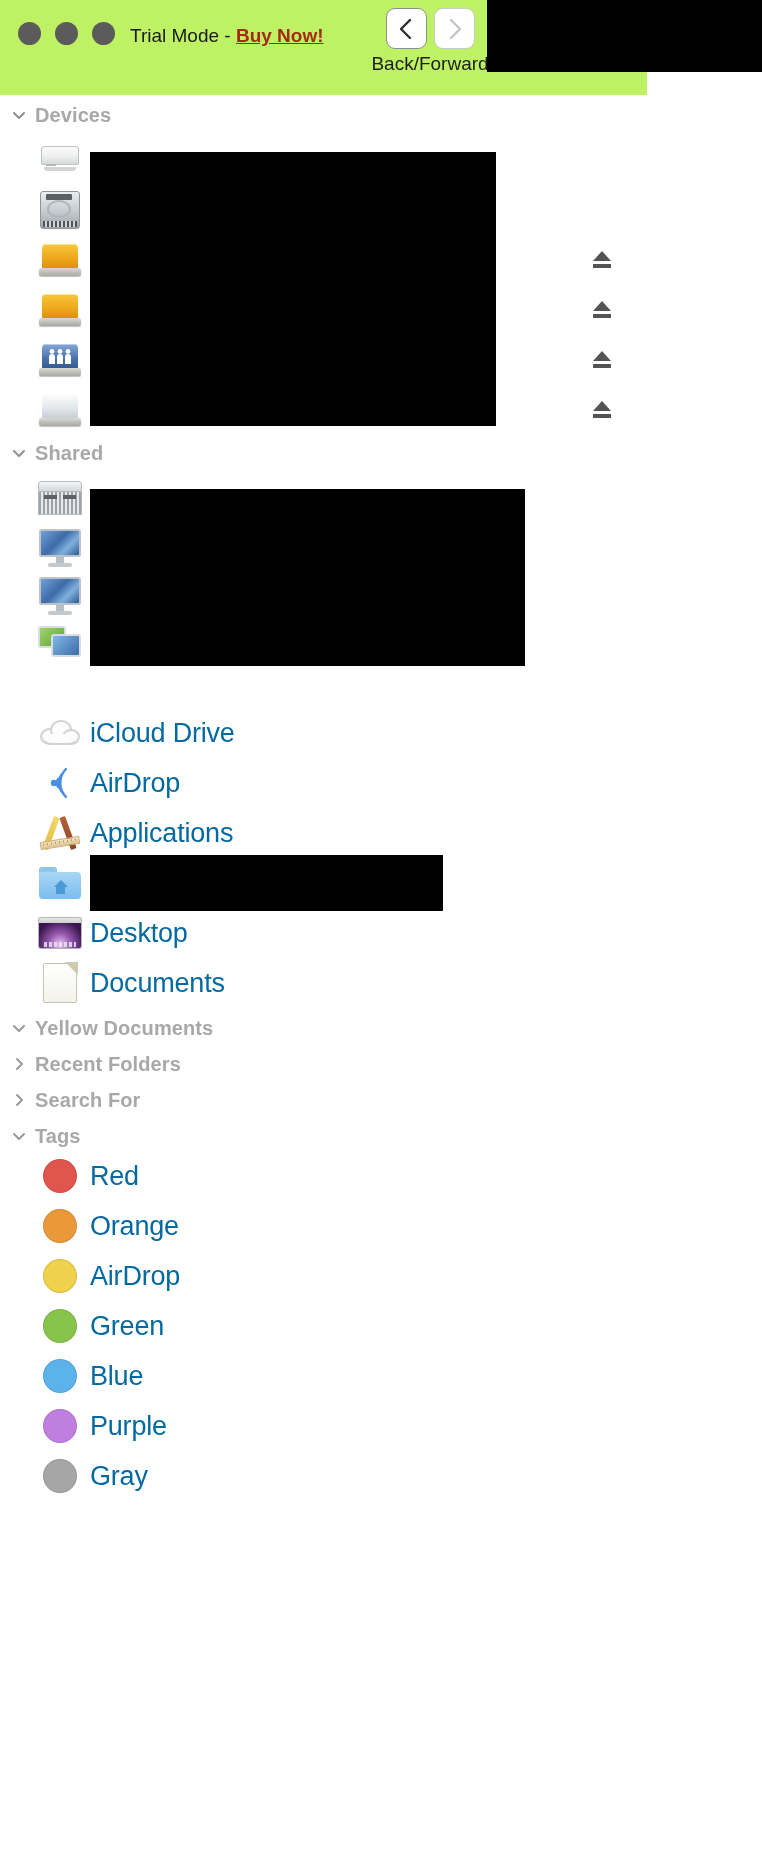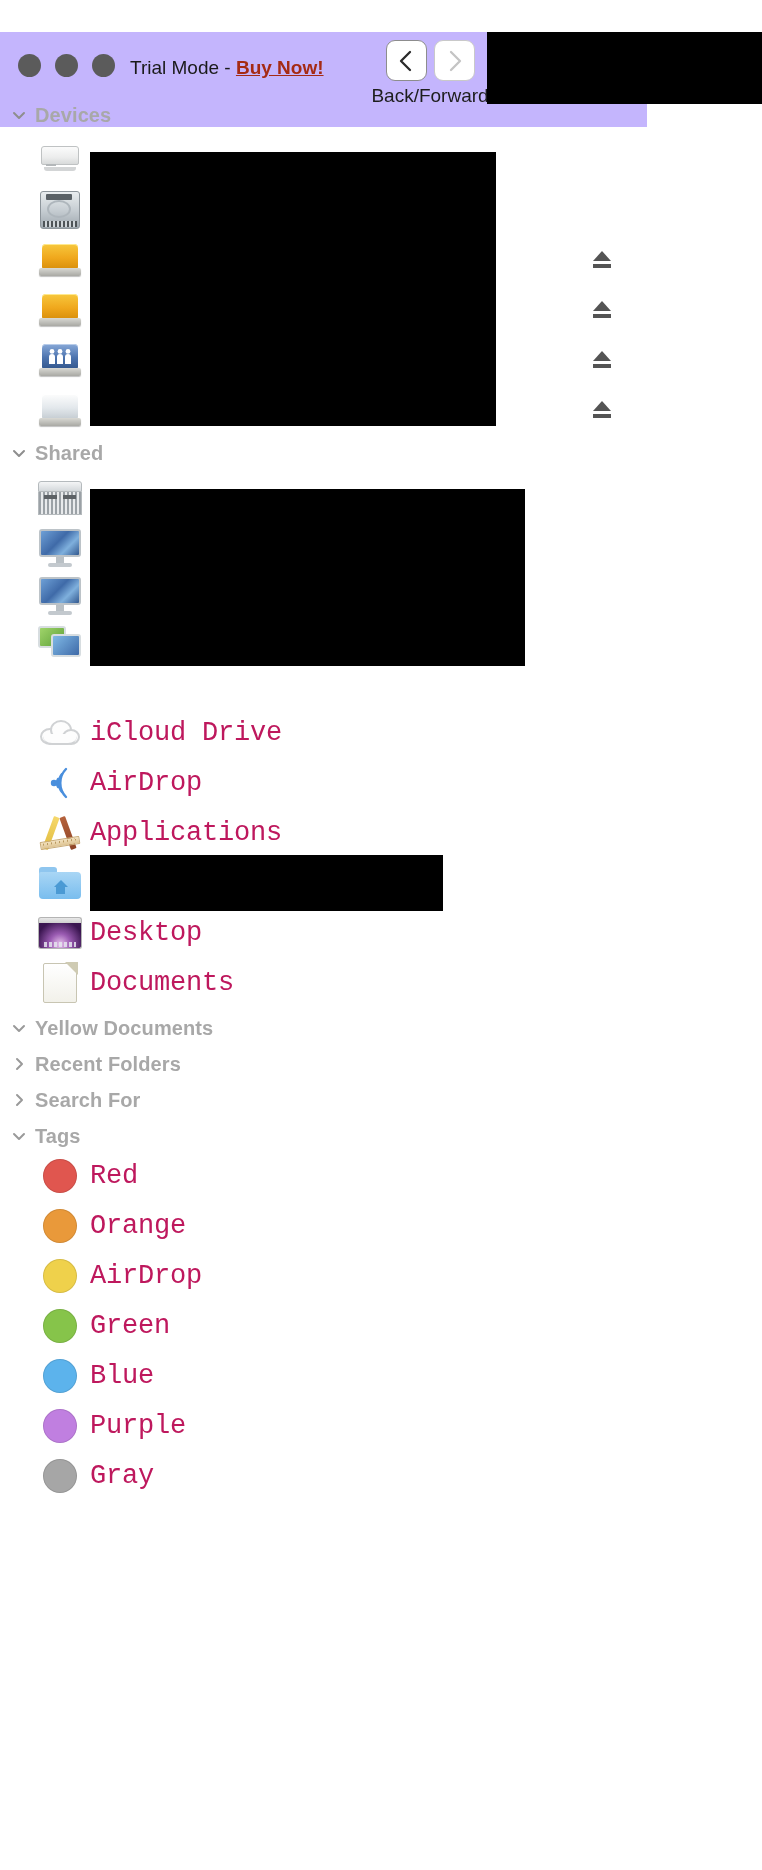--- a/index.html
+++ b/index.html
@@ -8,22 +8,21 @@
     background: #ffffff;
     font-family: "Liberation Sans", sans-serif;
     -webkit-font-smoothing: antialiased;
     overflow: hidden;
   }
   #app { position: relative; width: 762px; height: 1870px; background: #fff; }
 
   
   .titlebar {
     position: absolute; left: 0; top: 0; width: 647px; height: 95px;
-    background: #c4b5fd;
-    margin-top: 32px;
+    background: #bef264;
   }
   .traffic {
     position: absolute; left: 18px; top: 22px;
     display: flex; gap: 14px; align-items: center;
   }
   .dot { width: 23px; height: 23px; border-radius: 50%; background: #5b5b5b; }
 
   .trial {
     position: absolute; left: 130px; top: 24px;
     font-size: 19px; color: #1a1a1a; white-space: nowrap;
@@ -72,23 +71,22 @@
   }
   .row .ico {
     position: absolute; left: 38px; top: 50%;
     transform: translateY(-50%);
     width: 44px; height: 40px;
     display: flex; align-items: center; justify-content: center;
   }
   .row .txt {
     position: absolute; left: 90px; top: 50%;
     transform: translateY(-50%);
-    font-size: 27px; color: #be185d; white-space: nowrap;
+    font-size: 27px; color: #0369a1; white-space: nowrap;
     letter-spacing: -0.2px;
-    font-family: Liberation Mono, monospace;
   }
   .row .redbox {
     position: absolute; left: 90px; top: 50%;
     transform: translateY(-50%);
     background: #000;
   }
 
   .eject {
     position: absolute; width: 26px; height: 26px;
   }

